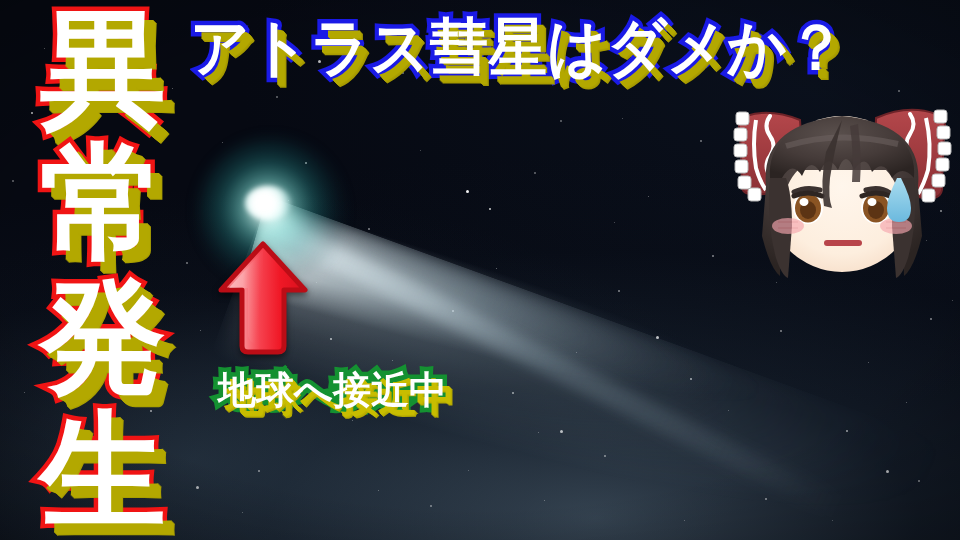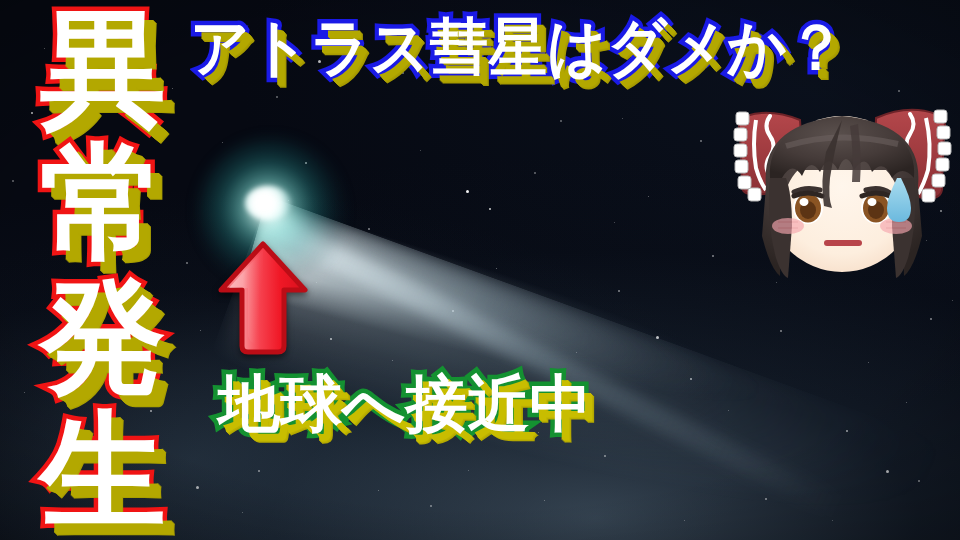--- a/index.html
+++ b/index.html
@@ -180,21 +180,21 @@
     text-shadow:
       7px 7px 0 #b3a800, 8px 8px 0 #b3a800,
       9px 9px 0 #ab9f00, 10px 10px 0 #a49800;
     transform:scaleX(.93);
     transform-origin:left top;
   }
 
   
   .caption{
     position:absolute; left:218px; top:370px;
-    font-size:62px; font-weight:bold; line-height:1.1;
+    font-size:38px; font-weight:bold; line-height:1.1;
     white-space:nowrap;
     color:#ffffff;
     -webkit-text-stroke:9px #149131;
     paint-order:stroke fill;
     text-shadow:
       7px 7px 0 #c8bd00, 8px 8px 0 #c8bd00,
       9px 9px 0 #bdb200, 10px 10px 0 #b2a700;
   }
 
   

